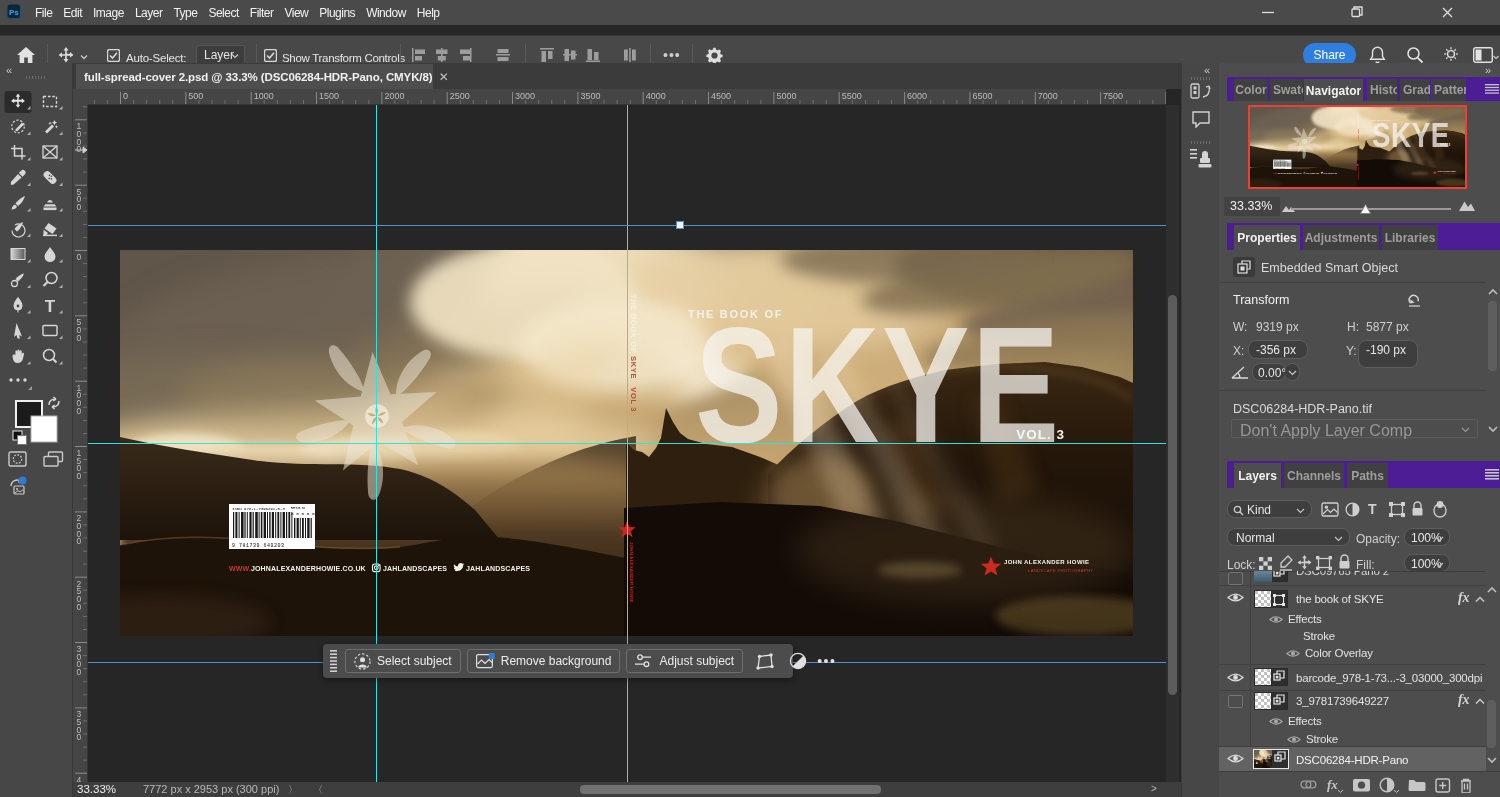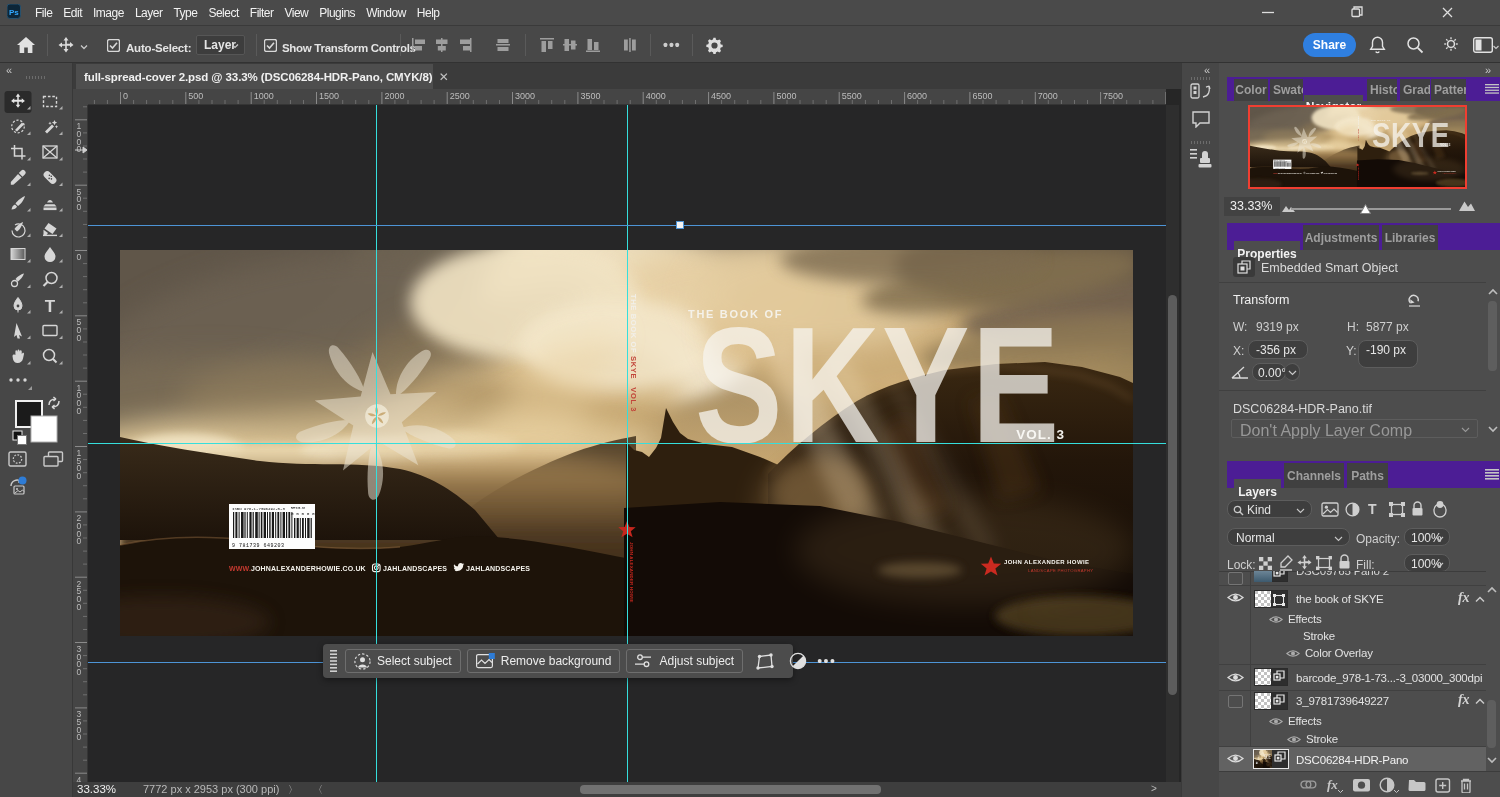--- a/index.html
+++ b/index.html
@@ -2,21 +2,21 @@
 <html><head>
 <meta charset="utf-8">
 <style>
   * { margin:0; padding:0; box-sizing:border-box; }
   html,body { width:1500px; height:797px; overflow:hidden; background:#262626; }
   body { font-family:"Liberation Sans", sans-serif; position:relative; color:#e8e8e8; }
   .abs { position:absolute; }
   
   #titlebar { left:0; top:0; width:1500px; height:25px; background:#4a4a4a; }
   #menus { left:35px; top:0; height:25px; display:flex; align-items:center; gap:11px; font-size:12px; letter-spacing:-0.5px; color:#f2f2f2; }
-  #optionsbar { left:0; top:25px; width:1500px; height:38px; background:#484848; border-top:1px solid #3a3a3a; border-bottom:1px solid #323232;font-weight:bold; }
+  #optionsbar { left:0; top:35px; width:1500px; height:38px; background:#484848; border-top:1px solid #3a3a3a; border-bottom:1px solid #323232; }
   .vdiv { position:absolute; top:8px; height:22px; width:1px; background:#5a5a5a; }
   
   #toolbar { left:0; top:63px; width:73px; height:734px; background:#474747; border-right:1px solid #383838; }
   
   #tabbar { left:73px; top:63px; width:1108px; height:26px; background:#3b3b3b; }
   #doctab { position:absolute; left:3px; top:1px; width:357px; height:25px; background:#4e4e4e; color:#f0f0f0; font-size:11.5px; font-weight:bold; display:flex; align-items:center; padding-left:8px; white-space:nowrap; letter-spacing:-0.1px; }
   #rulerH { left:88px; top:89px; width:1078px; height:16px; background:#454545; border-bottom:1px solid #353535; overflow:hidden; }
   #rulerV { left:73px; top:89px; width:15px; height:693px; background:#454545; border-right:1px solid #353535; overflow:hidden; }
   #rulcorner { left:73px; top:89px; width:15px; height:16px; background:#454545; }
   #canvas { left:88px; top:105px; width:1078px; height:677px; background:#262627; overflow:hidden; }
@@ -29,21 +29,21 @@
   .gb { position:absolute; height:1px; left:88px; width:1078px; background:#4d94d6; }
   
   #ctxbar svg { flex:none; }
   #ctxbar { left:323px; top:644px; width:470px; height:34px; background:#4c4c4c; border-radius:4px; box-shadow:0 2px 6px rgba(0,0,0,.4); display:flex; align-items:center; font-size:12px; color:#ececec; }
   .ctxbtn { height:24px; border:1px solid #6e6e6e; border-radius:3px; display:flex; align-items:center; gap:6px; padding:0 8px; margin-right:6px; white-space:nowrap; }
   
   #dockstrip { left:1181px; top:63px; width:38px; height:734px; background:#474747; border-left:1px solid #3a3a3a;}
   #rightpanel { left:1219px; top:63px; width:281px; height:734px; background:#4d4d4d; }
   .ptabbar { position:absolute; left:8px; width:281px; background:#4c1d95; }
   .ptab { position:absolute; top:2px; background:#404040; color:#9e9e9e; font-size:12px; font-weight:bold; display:flex; align-items:center; justify-content:center; white-space:nowrap; }
-  .ptab.on { background:#4d4d4d; color:#f2f2f2;margin-top:16px; }
+  .ptab.on { background:#4d4d4d; color:#f2f2f2; }
   .well { position:absolute; background:#3e3e3e; border:1px solid #5d5d5d; border-radius:8px; color:#e6e6e6; font-size:12px; }
   .lbl { position:absolute; font-size:12px; color:#cfcfcf; }
   .chk { width:15px; height:13px; border:1px solid #757575; border-radius:2px; }
   .ck { width:18px; height:18px; background:repeating-conic-gradient(#ffffff 0 25%, #c2c2c2 0 50%); background-size:6px 6px; border:1px solid #2b2b2b; }
   .badge { width:16px; height:18px; background:#2e2e2e; border:1px solid #2b2b2b; border-left:none; }
   .fx { font-family:"Liberation Serif"; font-style:italic; font-weight:bold; font-size:14px; color:#d2d2d2; }
   .eyeg { width:17px; height:11px; }
   .eyes { width:14px; height:9px; }
 </style>
 </head>

